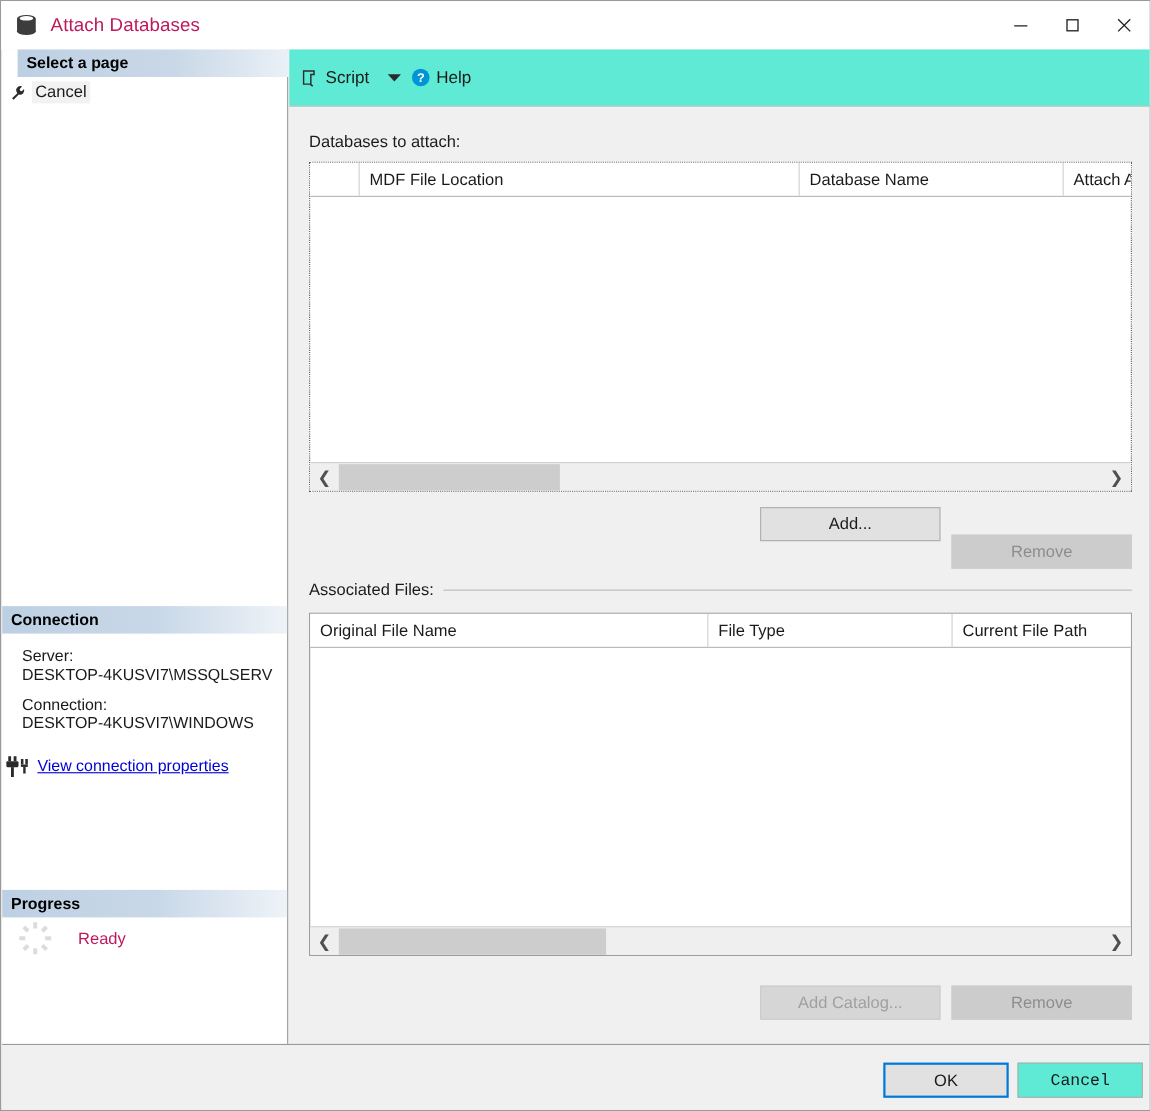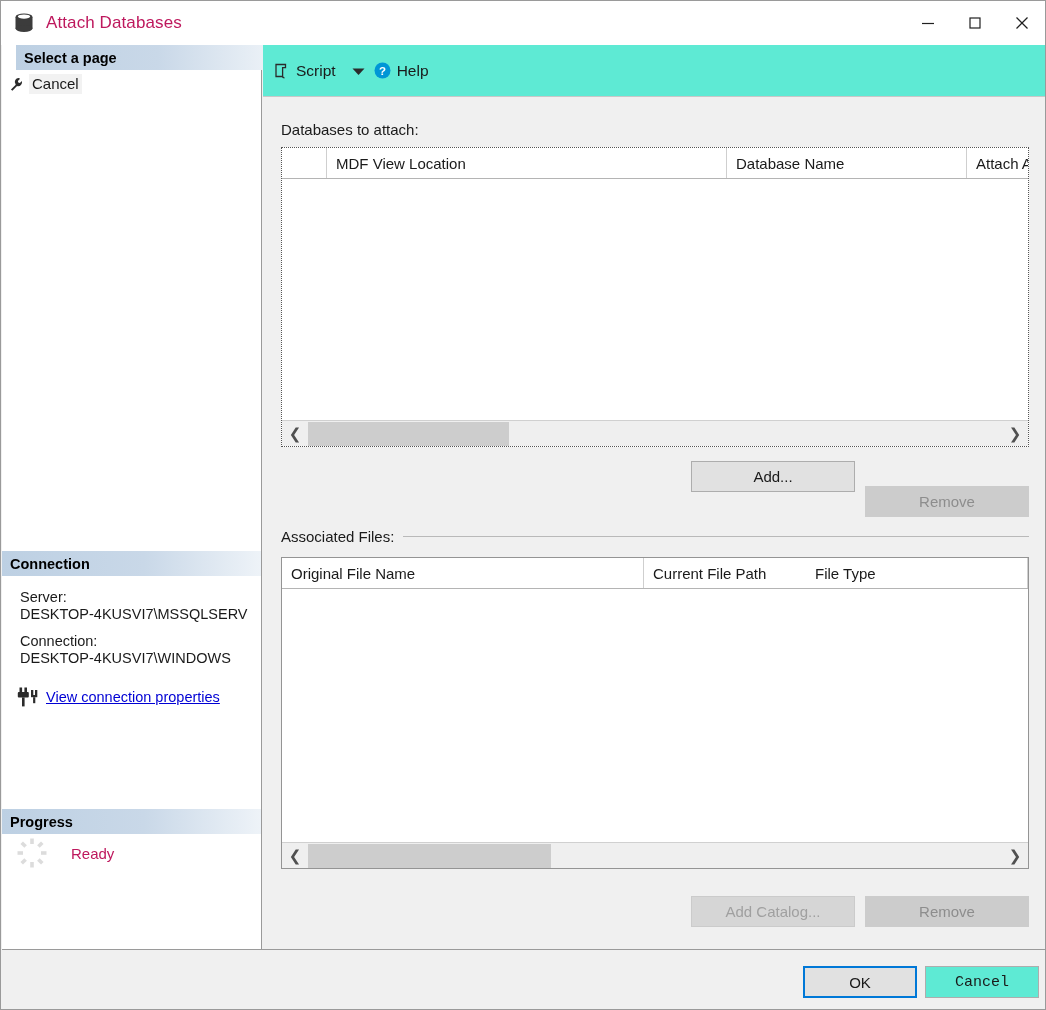--- a/index.html
+++ b/index.html
@@ -74,21 +74,21 @@
     font-size: 14.5px; color: #1a1a1a;
   }
   .conn-label { padding-left: 18px; margin-top: 11px; }
   .conn-value {
     padding-left: 18px; margin-top: 1px;
     white-space: nowrap; overflow: hidden;
     width: 259px;
   }
   #conn-link-row {
     display: flex; align-items: center;
-    margin-top: 21px; padding-left: 14px;
+    margin-top: 21px; padding-left: 2px;
   }
   .plug-icon { width: 22px; height: 20px; margin-right: 8px; flex: 0 0 auto; }
   #conn-link {
     font-size: 14.5px; color: #0000d4;
     text-decoration: underline; cursor: pointer;
     white-space: nowrap;
   }
 
   #progress-head { position: absolute; left: 0; top: 764px; width: 259px; }
   #progress-body {
@@ -349,21 +349,21 @@
         </svg>
         <span>Help</span>
       </div>
     </div>
 
     <div class="field-label" id="dbs-label">Databases to attach:</div>
 
     <div class="grid" id="grid1">
       <div class="grid-head">
         <div class="gh" style="width:45px;padding-left:0;"></div>
-        <div class="gh" style="width:400px;">MDF View Location</div>
+        <div class="gh" style="width:400px;">MDF File Location</div>
         <div class="gh" style="width:240px;">Database Name</div>
         <div class="gh last" style="width:61px;">Attach A</div>
       </div>
       <div class="hscroll">
         <div class="sb-arrow">❮</div>
         <div class="sb-track">
           <div class="sb-thumb" id="thumb1" style="left: 0%; width: 29%;"></div>
         </div>
         <div class="sb-arrow">❯</div>
       </div>
@@ -373,22 +373,22 @@
     <div class="btn disabled" id="remove-btn">Remove</div>
 
     <div id="assoc-group">
       <span id="assoc-label">Associated Files:</span>
       <span id="assoc-rule"></span>
     </div>
 
     <div class="grid" id="grid2">
       <div class="grid-head">
         <div class="gh" style="width:362px;">Original File Name</div>
+        <div class="gh" style="width:222px;">File Type</div>
         <div class="gh last" style="width:162px;">Current File Path</div>
-        <div class="gh" style="width:222px;">File Type</div>
       </div>
       <div class="hscroll">
         <div class="sb-arrow">❮</div>
         <div class="sb-track">
           <div class="sb-thumb" id="thumb2" style="left: 0%; width: 35%;"></div>
         </div>
         <div class="sb-arrow">❯</div>
       </div>
     </div>
 

